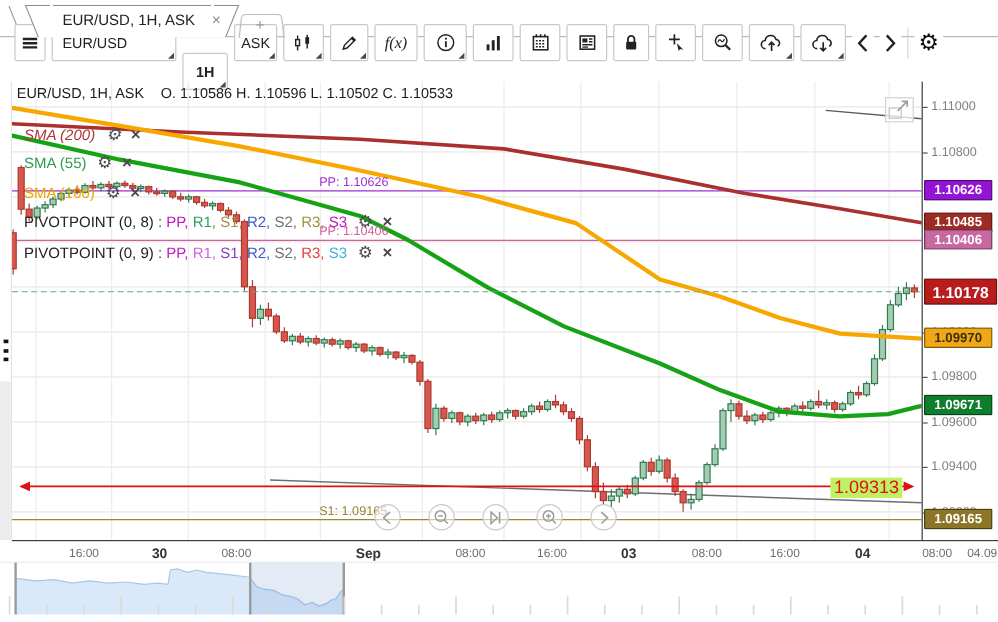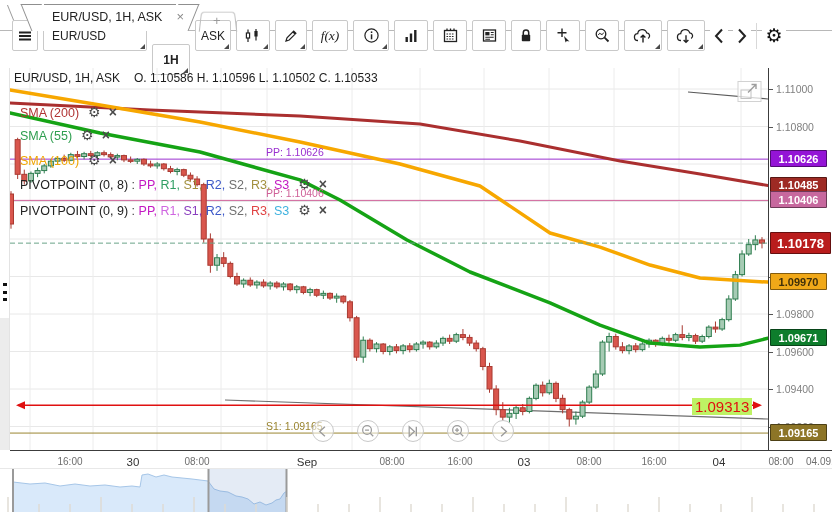--- a/index.html
+++ b/index.html
@@ -56,21 +56,21 @@
   #expand-ico { position:absolute; left:736px; top:11px; z-index:6; cursor:pointer; }
   
   #yaxis { position:absolute; left:769px; top:0; width:63px; height:382px; }
   .ylab { position:absolute; left:7px; font-size:10.5px; color:#808080; }
   .ytick { position:absolute; left:0; width:4px; height:1px; background:#555; }
   .badge { position:absolute; left:1px; width:57px; padding:1.5px 0; text-align:center; font-size:11px; font-weight:bold; border:1px solid rgba(0,0,0,.45); border-radius:1px; z-index:3; }
   .badge.big { width:61px; font-size:13px; padding:2.5px 0; }
   
   #xaxis { position:absolute; left:0; top:386px; width:832px; height:16px; }
   .xlab { position:absolute; top:2px; font-size:10px; color:#6e6e6e; transform:translateX(-50%); white-space:nowrap;margin-left:40px; }
-  .xlab.bold { font-size:11.5px; font-weight:normal; color:#333; }
+  .xlab.bold { font-size:11.5px; font-weight:bold; color:#333; }
   .xlab.date { transform:none; }
   
   #zoomctrls { position:absolute; top:352px; left:0; z-index:7; }
   .zbtn { position:absolute; width:22px; height:22px; border:1px solid #c9c9c9; border-radius:50%; background:rgba(255,255,255,.55); display:flex; align-items:center; justify-content:center; cursor:pointer; }
 
   
   #navwrap { position:absolute; left:0; top:468px; width:832px; height:50px; }
 </style>
 </head>
 <body>
@@ -480,21 +480,21 @@
         <i></i>
         <i></i>
         <i></i>
       </div>
     <div id="axisline-v"></div>
     <div id="axisline-h"></div>
     <div id="chart-header">
       <span>EUR/USD, 1H, ASK</span><span class="oh">O. 1.10586 H. 1.10596 L. 1.10502 C. 1.10533</span>
     </div>
     <div id="legend">
-        <div class="leg-row" style="top: 36px;"><span style="color: rgb(177, 52, 52);">SMA (200)</span><span class="leg-ico">⚙</span><span class="leg-x">×</span></div>
+        <div class="leg-row" style="top: 36px; font-style: italic;"><span style="color: rgb(177, 52, 52);">SMA (200)</span><span class="leg-ico">⚙</span><span class="leg-x">×</span></div>
         <div class="leg-row" style="top: 59px;"><span style="color: rgb(46, 158, 79);">SMA (55)</span><span class="leg-ico">⚙</span><span class="leg-x">×</span></div>
         <div class="leg-row" style="top: 84px;"><span style="color: rgb(240, 165, 0);">SMA (100)</span><span class="leg-ico">⚙</span><span class="leg-x">×</span></div>
         <div class="leg-row" style="top: 108px;"><span style="color: rgb(34, 34, 34);">PIVOTPOINT (0, 8)</span><span style="color: rgb(68, 68, 68);"> : </span><span style="color: rgb(195, 24, 195);">PP, </span><span style="color: rgb(47, 158, 99);">R1, </span><span style="color: rgb(163, 144, 63);">S1, </span><span style="color: rgb(60, 88, 200);">R2, </span><span style="color: rgb(112, 112, 112);">S2, </span><span style="color: rgb(163, 144, 63);">R3, </span><span style="color: rgb(195, 24, 195);">S3</span><span class="leg-ico">⚙</span><span class="leg-x">×</span></div>
         <div class="leg-row" style="top: 134px;"><span style="color: rgb(34, 34, 34);">PIVOTPOINT (0, 9)</span><span style="color: rgb(68, 68, 68);"> : </span><span style="color: rgb(195, 24, 195);">PP, </span><span style="color: rgb(207, 102, 224);">R1, </span><span style="color: rgb(138, 63, 191);">S1, </span><span style="color: rgb(60, 88, 200);">R2, </span><span style="color: rgb(112, 112, 112);">S2, </span><span style="color: rgb(224, 67, 67);">R3, </span><span style="color: rgb(63, 178, 223);">S3</span><span class="leg-ico">⚙</span><span class="leg-x">×</span></div>
       </div>
     <div id="overlays">
         <div class="pp-label" style="left: 266px; top: 78.125px; color: rgb(155, 48, 208);">PP: 1.10626</div>
         <div class="pp-label" style="left: 266px; top: 119.375px; color: rgb(207, 96, 152);">PP: 1.10406</div>
         <div class="pp-label" style="left: 266px; top: 352.062px; color: rgb(154, 133, 48);">S1: 1.09165</div>
         <div class="ann-label" style="left: 692px; top: 330.312px; color: rgb(224, 16, 16);">1.09313</div>

